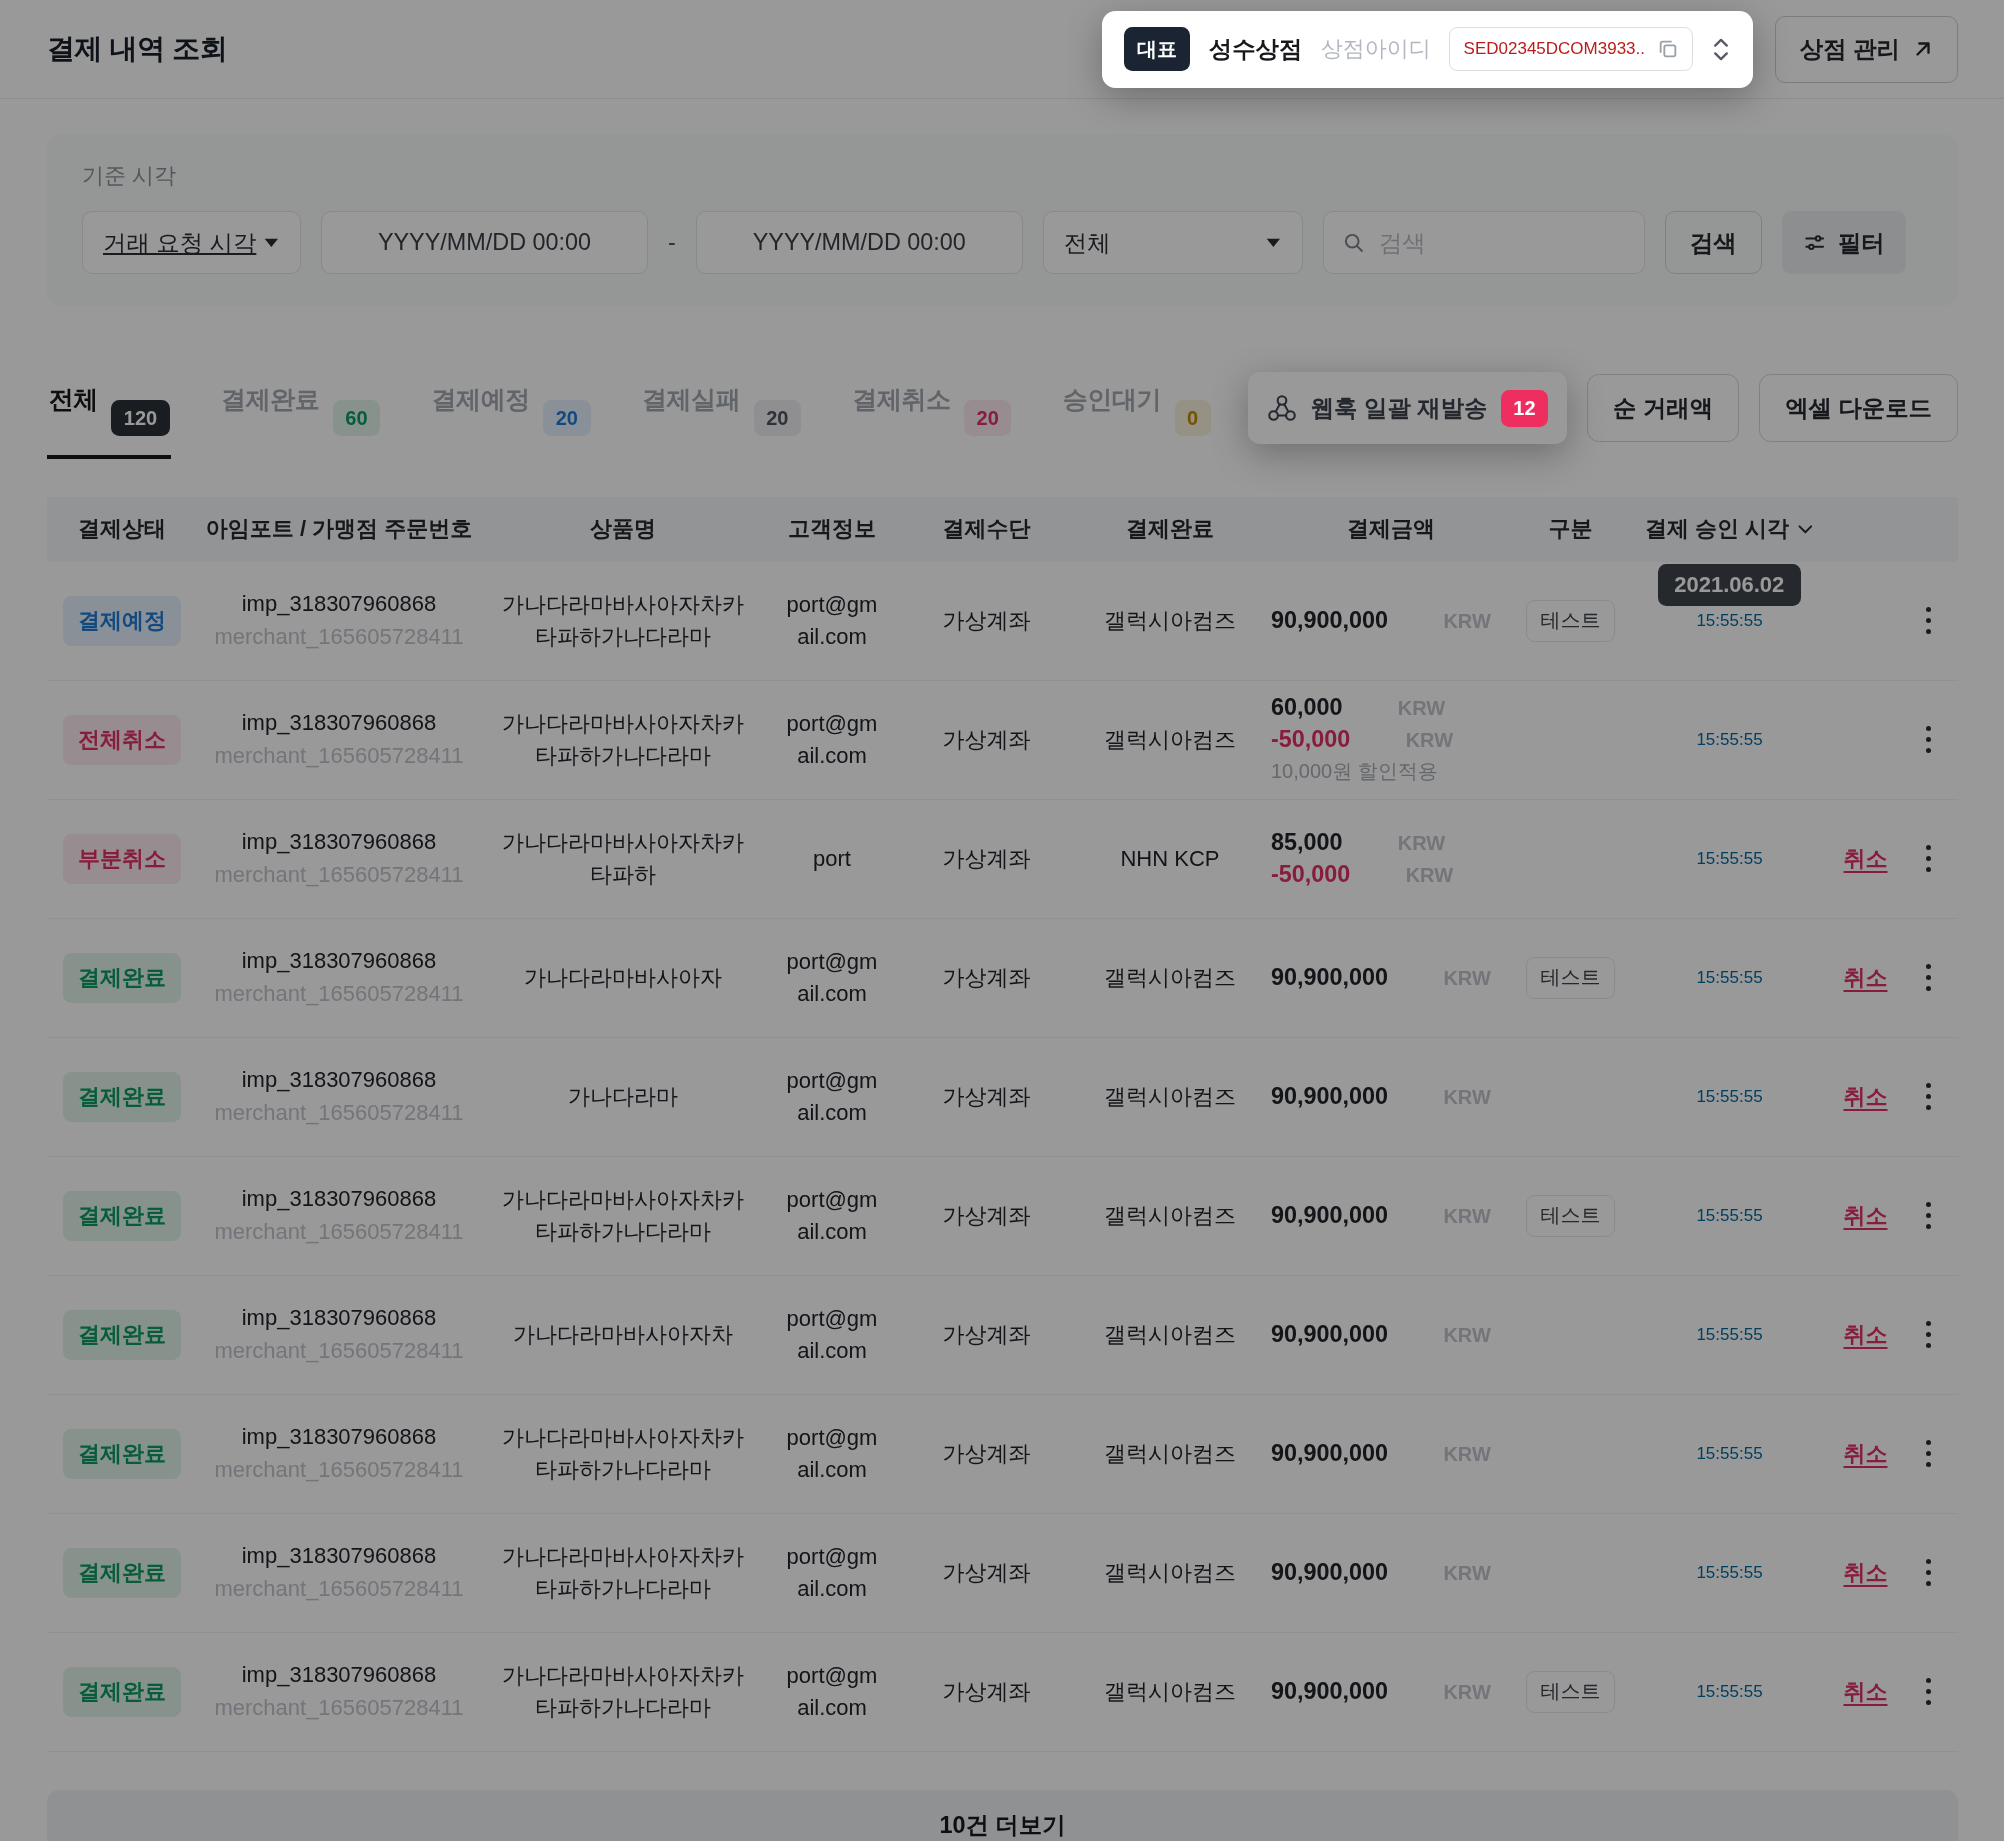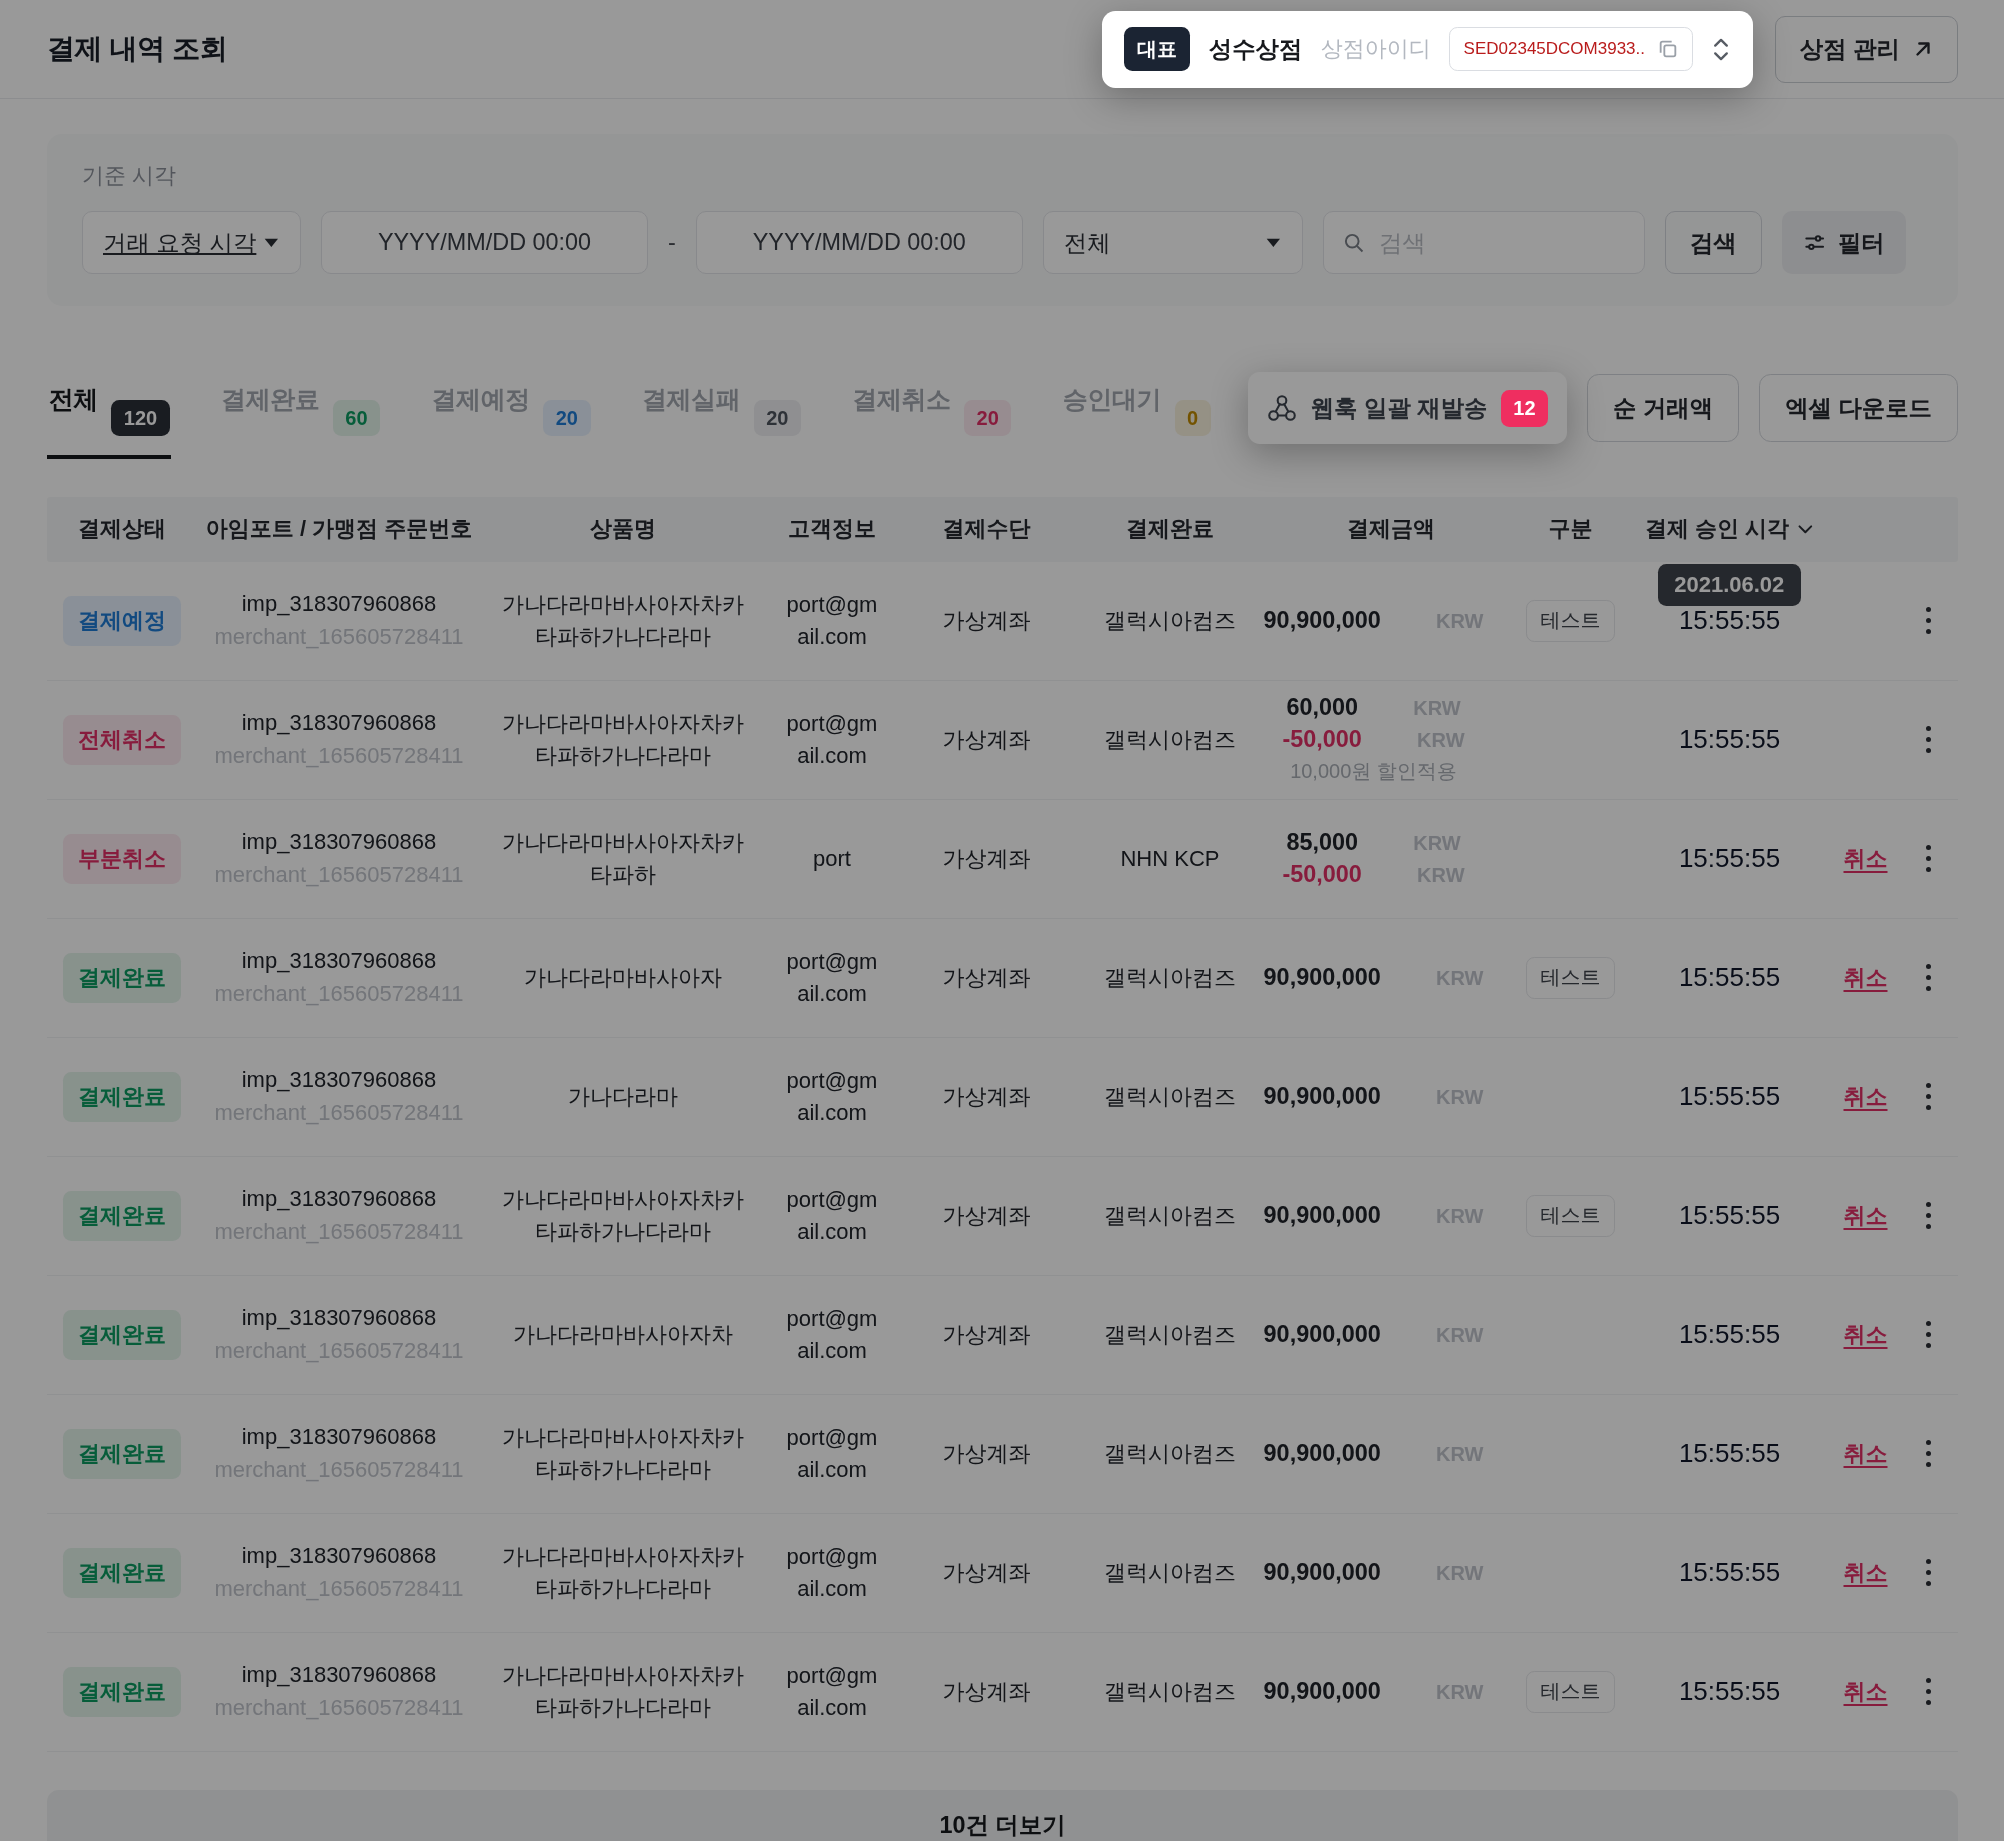--- a/index.html
+++ b/index.html
@@ -88,28 +88,28 @@
   .cell { display:flex; align-items:center; justify-content:center; text-align:center; padding:13.4px 5px; }
   .status-badge { font-size:22px; font-weight:700; padding:10px 15px; border-radius:8.3px; }
   .st-blue { background:#E7F1FD; color:#1F7CD6; }
   .st-crimson { background:#FCE9F0; color:#E22F66; }
   .st-green { background:#E3F3EA; color:#0C9B62; }
   .order-cell { flex-direction:column; gap:6.7px; }
   .imp-id { color:#20242B; }
   .merchant-id { color:#C0C4CB; }
   .product { max-width:250px; line-height:1.45; color:#20242B; }
   .customer { max-width:102px; word-break:break-all; line-height:1.45; }
-  .amount-cell { flex-direction:column; align-items:center; justify-content:center; gap:5px; padding-right:40px; }
+  .amount-cell { flex-direction:column; align-items:flex-start; justify-content:center; gap:5px; padding-right:40px; }
   .amt-line { display:flex; align-items:baseline; gap:8.3px; }
   .amt { font-size:23.4px; font-weight:700; color:#20242B; }
   .amt.neg { color:#E22F66; }
   .cur { font-size:20px; font-weight:600; color:#C0C4CB;margin-left:47px; }
   .note { font-size:20px; color:#A8ADB5; }
   .test-tag { border:1.7px solid #E6E8EB; border-radius:8.3px; padding:6.7px 13.4px; font-size:20px; color:#3E434B; background:#fff; }
-  .time { font-size:26px; color:#0f172a; }
+  .time { font-size:17px; color:#0369a1; }
   .cancel-link { font-size:22px; font-weight:700; color:#E22F66; text-decoration:underline;
                  text-underline-offset:5px; background:none; border:none; cursor:pointer; font-family:inherit; }
   .kebab { display:flex; flex-direction:column; gap:5.8px; background:none; border:none; cursor:pointer; padding:6.7px; }
   .kebab i { width:5px; height:5px; border-radius:50%; background:#2A2E35; display:block; }
 
   
   .more-btn { margin:38px 47px 0; height:70px; width:calc(100% - 94px); background:#F1F2F4;
               border:none; border-radius:11.7px; font-size:23.4px; font-weight:600; color:#17191D;
               display:flex; align-items:center; justify-content:center; cursor:pointer; font-family:inherit; }
 

